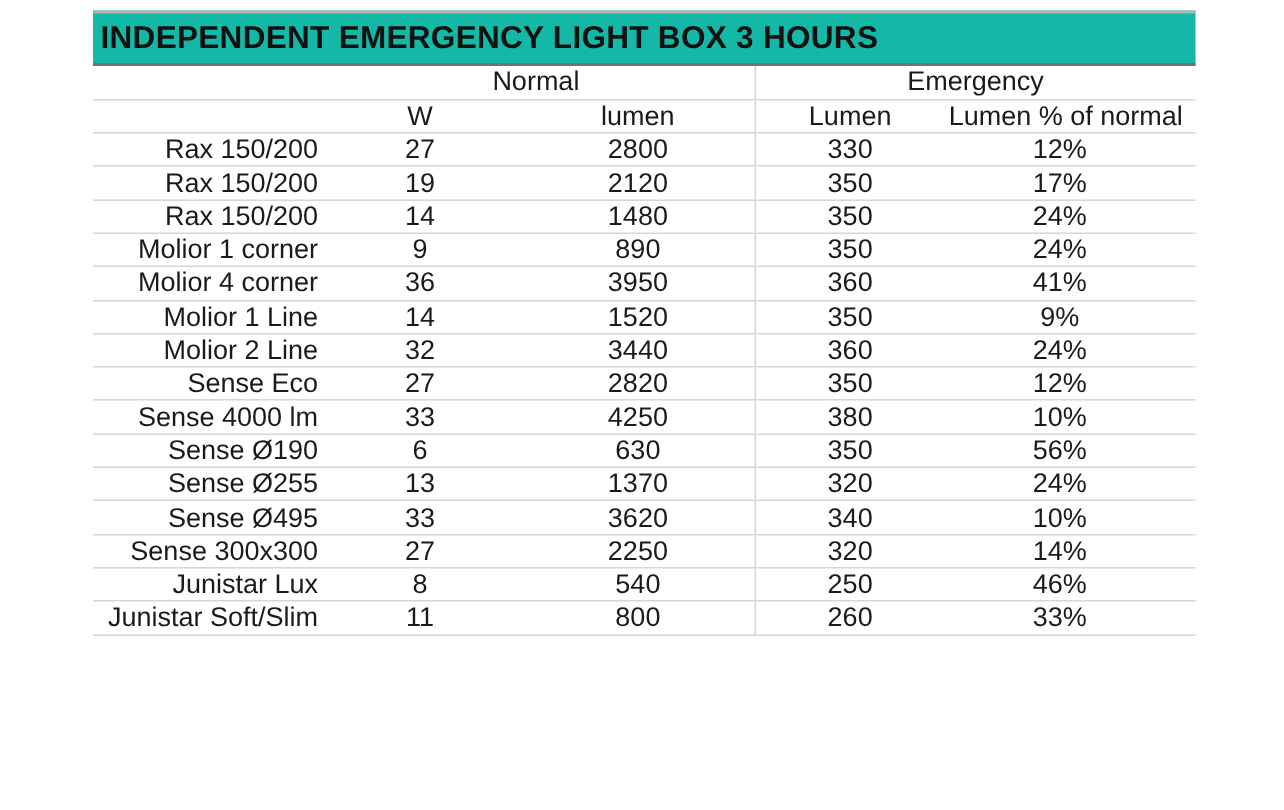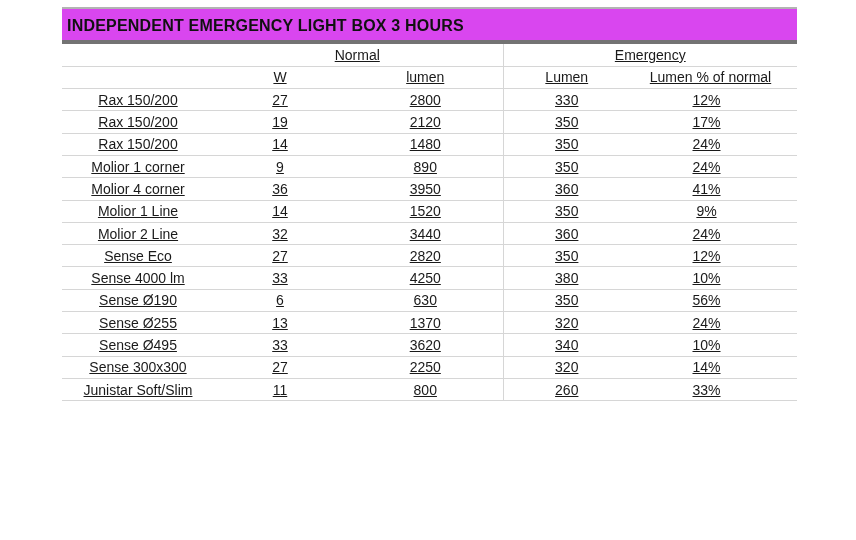--- a/index.html
+++ b/index.html
@@ -8,55 +8,54 @@
     background: #ffffff;
     font-family: "Liberation Sans", "DejaVu Sans", sans-serif;
     color: #1a1a1a;
     overflow: hidden;
   }
   .sheet {
     margin: 7px 0 0 62px;
     width: 735px;
   }
   .title-bar {
-    background: #d946ef;
+    background: #14b8a6;
     border-top: 2px solid #b3b3b3;
-    border-bottom: 4px solid #737373;
+    border-bottom: 2px solid #737373;
     height: 37px;
     line-height: 33px;
     padding-left: 5px;
-    font-size: 16px;
+    font-size: 21px;
     font-weight: bold;
     color: #111111;
     letter-spacing: 0.2px;
     white-space: nowrap;
   }
   table {
     width: 735px;
     border-collapse: collapse;
     table-layout: fixed;
-    font-size: 14px;
-    text-decoration: underline;
+    font-size: 18px;
   }
   col.c-product { width: 150px; }
   col.c-w       { width: 136px; }
   col.c-lumen   { width: 155px; }
   col.c-elumen  { width: 127px; }
   col.c-pct     { width: 167px; }
   th, td {
     height: 22.3px;
     border-bottom: 1px solid #d6d6d6;
     font-weight: normal;
     text-align: center;
     vertical-align: middle;
     padding: 0;
     white-space: nowrap;
     overflow: hidden;
   }
-  .col-product { text-align: center; padding-left: 2px; }
+  .col-product { text-align: right; padding-left: 2px; }
   .em-start { border-left: 1px solid #d6d6d6; }
   .col-pct { padding-right: 14px; }
   th.col-pct { padding-right: 6px; }
 </style>
 </head>
 <body>
 
 <div class="sheet">
 
   <div class="title-bar">
@@ -171,20 +170,27 @@
           <td class="col-pct">10%</td>
         </tr>
         <tr>
           <td class="col-product">Sense 300x300</td>
           <td>27</td>
           <td>2250</td>
           <td class="em-start">320</td>
           <td class="col-pct">14%</td>
         </tr>
         <tr>
+          <td class="col-product">Junistar Lux</td>
+          <td>8</td>
+          <td>540</td>
+          <td class="em-start">250</td>
+          <td class="col-pct">46%</td>
+        </tr>
+        <tr>
           <td class="col-product">Junistar Soft/Slim</td>
           <td>11</td>
           <td>800</td>
           <td class="em-start">260</td>
           <td class="col-pct">33%</td>
         </tr>
       </tbody>
   </table>
 
 </div>

